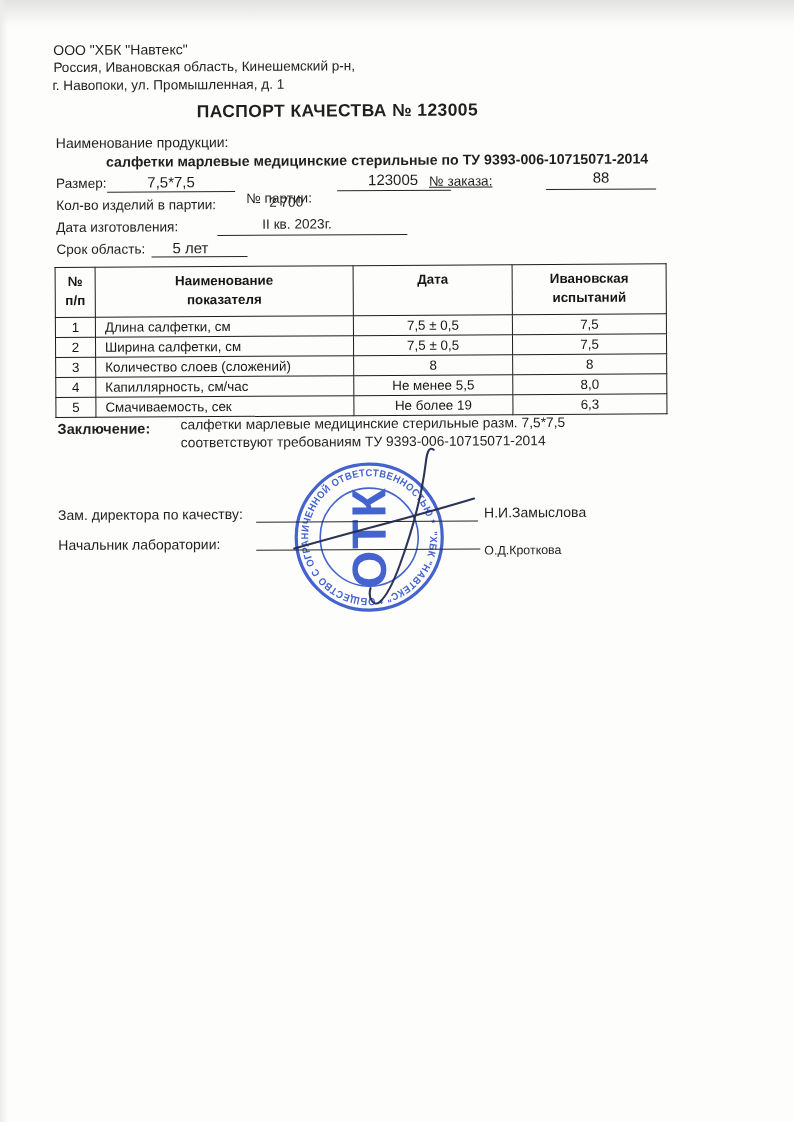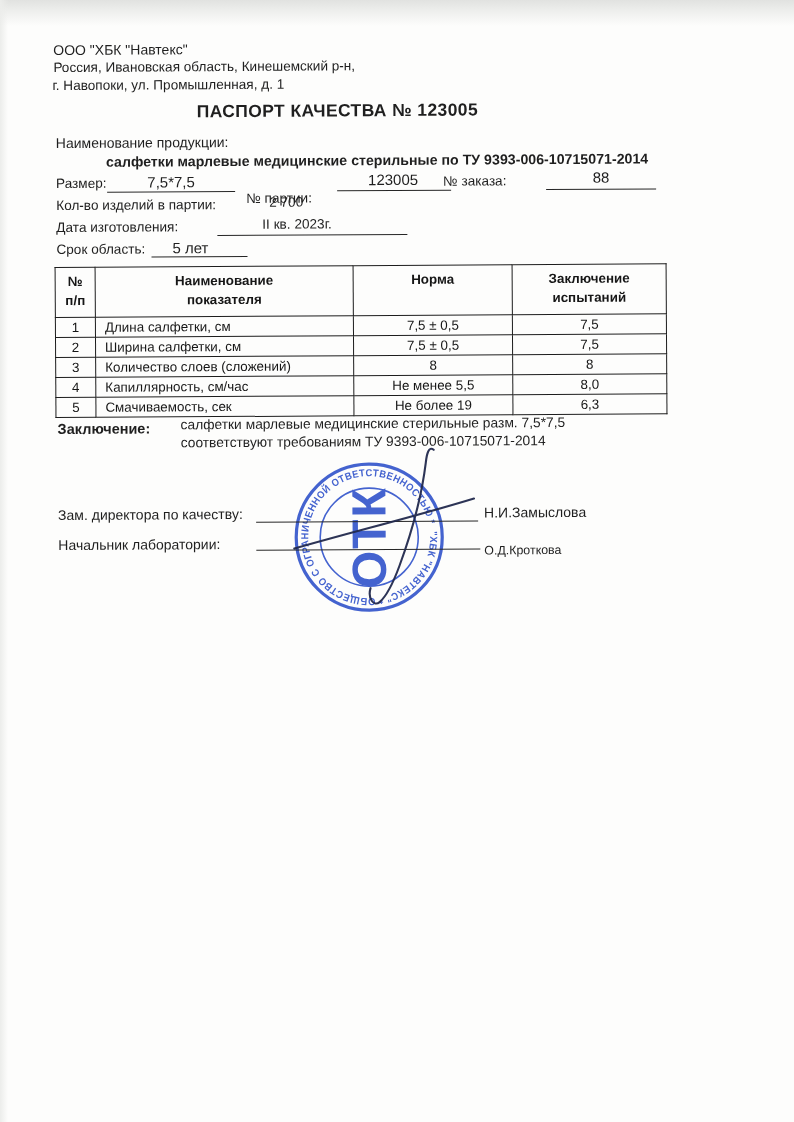--- a/index.html
+++ b/index.html
@@ -76,21 +76,21 @@
   <div class="abs b" style="left:107px;top:152px;font-size:14.2px;">салфетки марлевые медицинские стерильные по ТУ 9393-006-10715071-2014</div>
 
   <div class="abs fs13-5" style="left:57px;top:174px;">Размер:</div>
   <div class="val" style="left:108px;top:172px;width:128px;">7,5*7,5</div>
   <div class="rule" style="left:108px;top:190px;width:128px;"></div>
 
   <div class="abs fs13-5" style="left:247px;top:174px;margin-top:16px;">№ партии:</div>
   <div class="val" style="left:338px;top:171px;width:112px;">123005</div>
   <div class="rule" style="left:338px;top:190px;width:114px;"></div>
 
-  <div class="abs fs13-5" style="left:444px;top:174px;">№ заказа:</div>
+  <div class="abs fs13-5" style="left:430px;top:174px;text-decoration:underline;">№ заказа:</div>
   <div class="val" style="left:547px;top:170px;width:110px;">88</div>
   <div class="rule" style="left:547px;top:190px;width:110px;"></div>
 
   <div class="abs fs13-5" style="left:57px;top:196px;">Кол-во изделий в партии:</div>
   <div class="abs fs13-5" style="left:270px;top:194px;">2 700</div>
 
   <div class="abs fs13-5" style="left:57px;top:218px;">Дата изготовления:</div>
   <div class="abs fs13-5" style="left:263px;top:216px;">II кв. 2023г.</div>
   <div class="rule" style="left:218px;top:234px;width:190px;"></div>
 
@@ -102,22 +102,22 @@
     <colgroup>
       <col style="width:40px">
         <col style="width:258px">
         <col style="width:159px">
         <col style="width:154px">
     </colgroup>
     <tbody>
         <tr class="hdr">
       <td><span>№</span><br><span>п/п</span></td>
       <td><span>Наименование</span><br><span>показателя</span></td>
-      <td><span>Норма</span></td>
-      <td><span>Заключение</span><br><span>испытаний</span></td>
+      <td><span>Дата</span></td>
+      <td><span>Ивановская</span><br><span>испытаний</span></td>
     </tr>
     <tr class="drow">
       <td class="c-num">1</td>
       <td class="c-name">Длина салфетки, см</td>
       <td class="c-norm">7,5 ± 0,5</td>
       <td class="c-res">7,5</td>
     </tr>
     <tr class="drow">
       <td class="c-num">2</td>
       <td class="c-name">Ширина салфетки, см</td>

